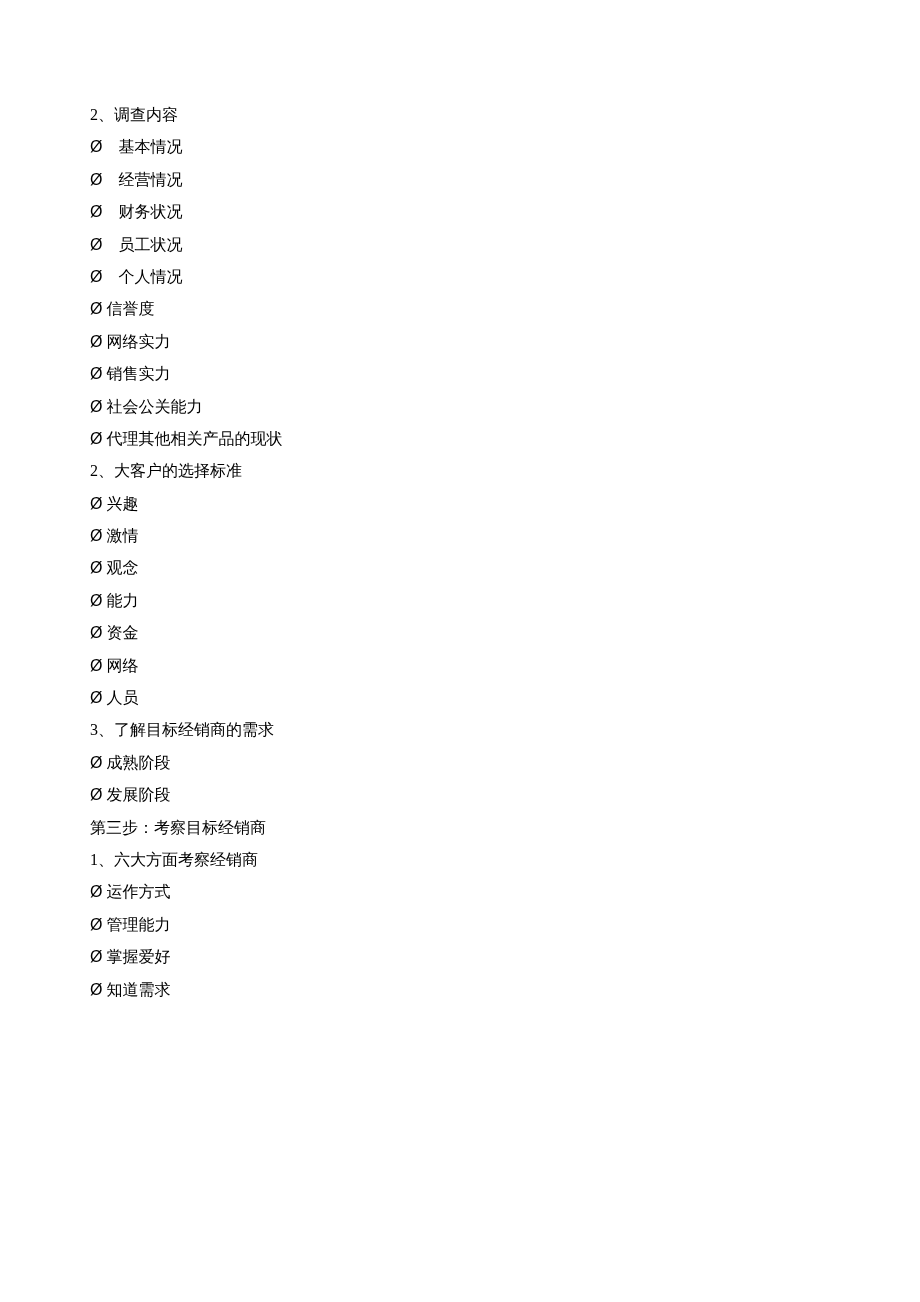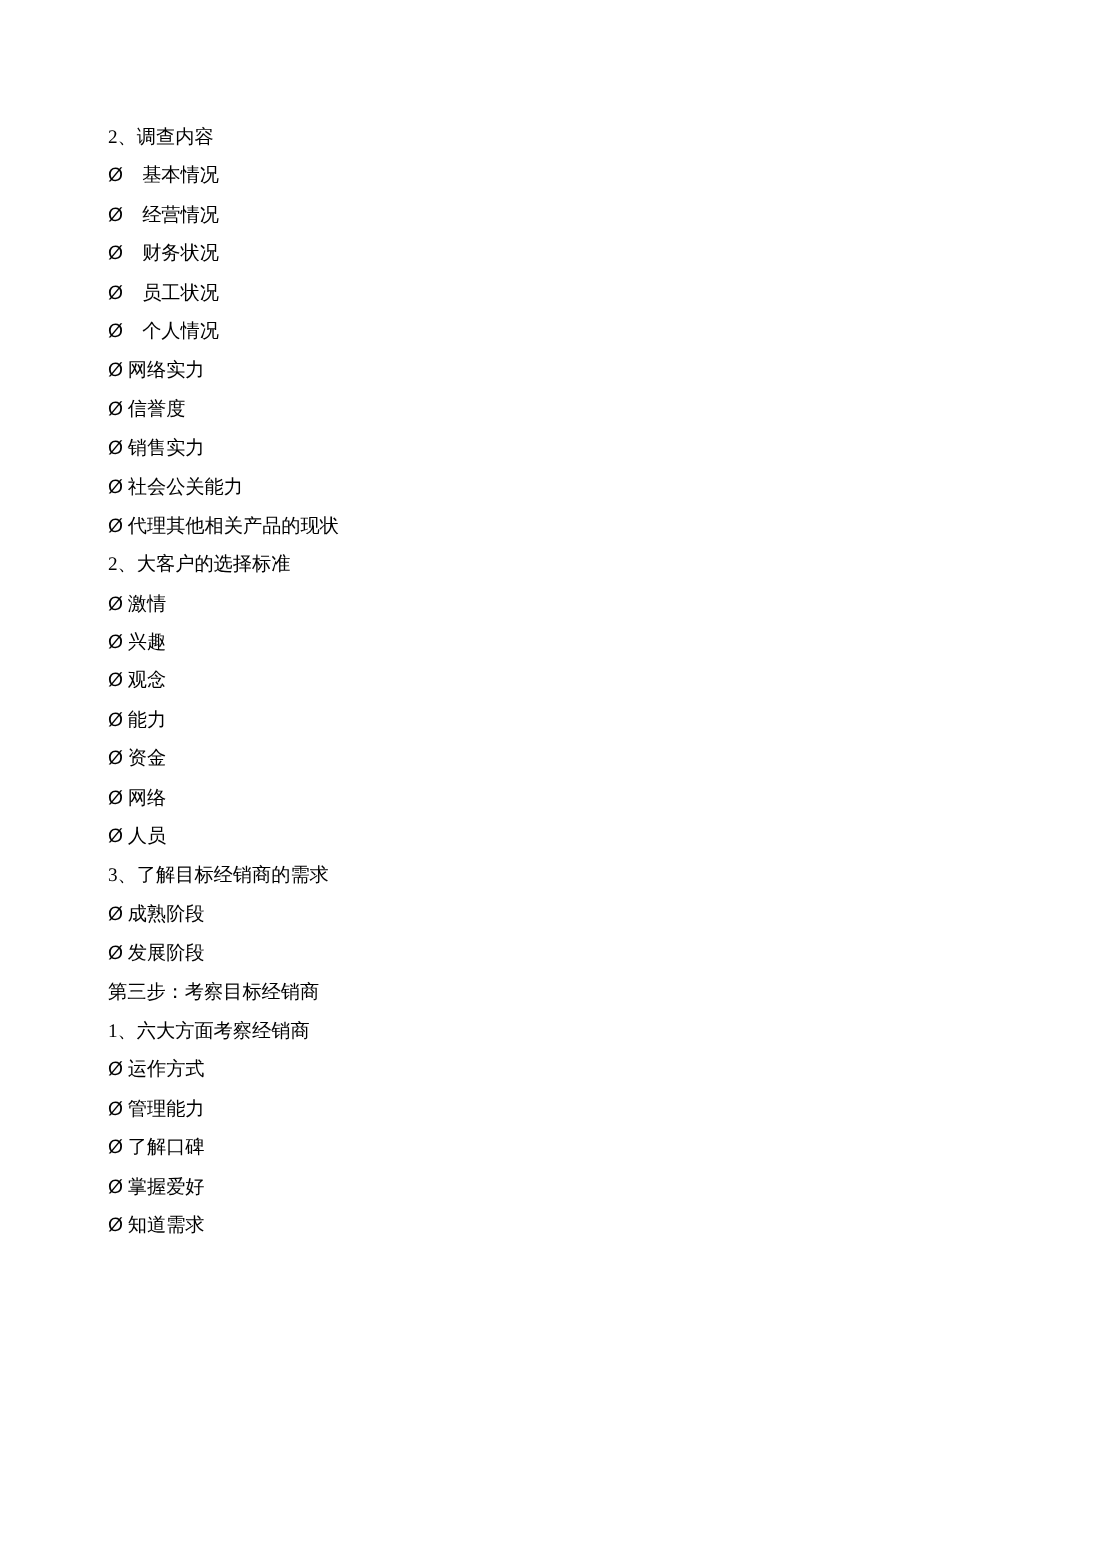--- a/index.html
+++ b/index.html
@@ -27,36 +27,35 @@
 </head>
 <body>
 
 <div id="content">
     <div class="line"><span>2、调查内容</span></div>
     <div class="line"><span class="bullet-mark">Ø</span><span>&nbsp;&nbsp;&nbsp;&nbsp;</span><span>基本情况</span></div>
     <div class="line"><span class="bullet-mark">Ø</span><span>&nbsp;&nbsp;&nbsp;&nbsp;</span><span>经营情况</span></div>
     <div class="line"><span class="bullet-mark">Ø</span><span>&nbsp;&nbsp;&nbsp;&nbsp;</span><span>财务状况</span></div>
     <div class="line"><span class="bullet-mark">Ø</span><span>&nbsp;&nbsp;&nbsp;&nbsp;</span><span>员工状况</span></div>
     <div class="line"><span class="bullet-mark">Ø</span><span>&nbsp;&nbsp;&nbsp;&nbsp;</span><span>个人情况</span></div>
+    <div class="line"><span class="bullet-mark">Ø</span><span>&nbsp;</span><span>信誉度</span></div>
     <div class="line"><span class="bullet-mark">Ø</span><span>&nbsp;</span><span>网络实力</span></div>
-    <div class="line"><span class="bullet-mark">Ø</span><span>&nbsp;</span><span>信誉度</span></div>
     <div class="line"><span class="bullet-mark">Ø</span><span>&nbsp;</span><span>销售实力</span></div>
     <div class="line"><span class="bullet-mark">Ø</span><span>&nbsp;</span><span>社会公关能力</span></div>
     <div class="line"><span class="bullet-mark">Ø</span><span>&nbsp;</span><span>代理其他相关产品的现状</span></div>
     <div class="line"><span>2、大客户的选择标准</span></div>
+    <div class="line"><span class="bullet-mark">Ø</span><span>&nbsp;</span><span>兴趣</span></div>
     <div class="line"><span class="bullet-mark">Ø</span><span>&nbsp;</span><span>激情</span></div>
-    <div class="line"><span class="bullet-mark">Ø</span><span>&nbsp;</span><span>兴趣</span></div>
     <div class="line"><span class="bullet-mark">Ø</span><span>&nbsp;</span><span>观念</span></div>
     <div class="line"><span class="bullet-mark">Ø</span><span>&nbsp;</span><span>能力</span></div>
     <div class="line"><span class="bullet-mark">Ø</span><span>&nbsp;</span><span>资金</span></div>
     <div class="line"><span class="bullet-mark">Ø</span><span>&nbsp;</span><span>网络</span></div>
     <div class="line"><span class="bullet-mark">Ø</span><span>&nbsp;</span><span>人员</span></div>
     <div class="line"><span>3、了解目标经销商的需求</span></div>
     <div class="line"><span class="bullet-mark">Ø</span><span>&nbsp;</span><span>成熟阶段</span></div>
     <div class="line"><span class="bullet-mark">Ø</span><span>&nbsp;</span><span>发展阶段</span></div>
     <div class="line"><span>第三步：考察目标经销商</span></div>
     <div class="line"><span>1、六大方面考察经销商</span></div>
     <div class="line"><span class="bullet-mark">Ø</span><span>&nbsp;</span><span>运作方式</span></div>
     <div class="line"><span class="bullet-mark">Ø</span><span>&nbsp;</span><span>管理能力</span></div>
-    <div class="line"><span class="bullet-mark">Ø</span><span>&nbsp;</span><span>了解口碑</span></div>
     <div class="line"><span class="bullet-mark">Ø</span><span>&nbsp;</span><span>掌握爱好</span></div>
     <div class="line"><span class="bullet-mark">Ø</span><span>&nbsp;</span><span>知道需求</span></div>
   </div>
 
 </body></html>

